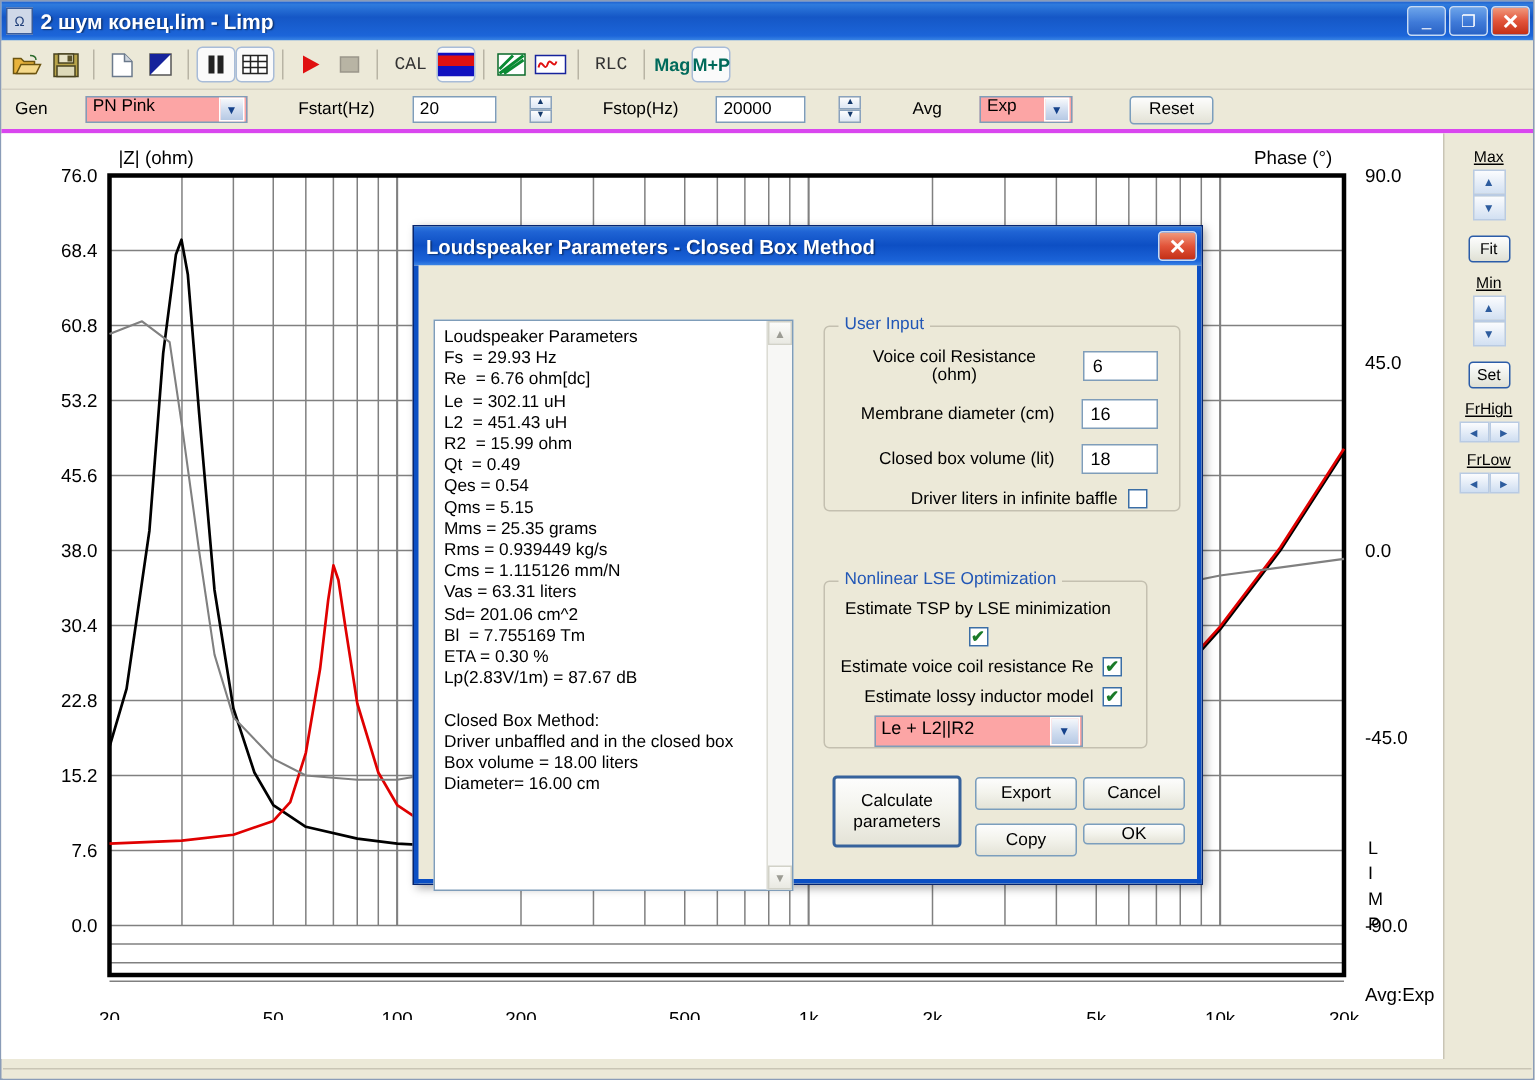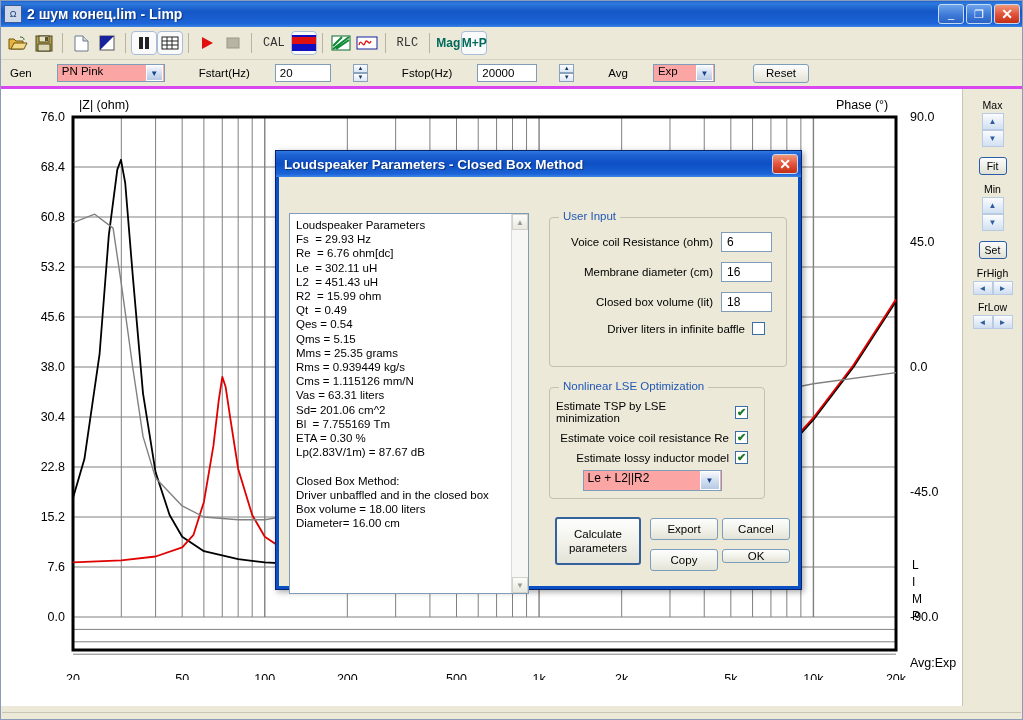--- a/index.html
+++ b/index.html
@@ -63,21 +63,21 @@
      background:linear-gradient(to bottom,#fdfdfd,#f1f1ea 48%,#e3e2d6);
      font-size:11.5px;color:#000;display:flex;align-items:center;justify-content:center;
      padding:0 12px;box-sizing:border-box;}
 
   
   #plotwrap{position:relative;height:calc(720px - 26px - 19px - 32px - 26px);background:#fff;}
   #plotarea{position:absolute;left:0;top:0;right:60px;bottom:0;background:#fff;}
   #sidepanel{position:absolute;right:0;top:0;width:60px;bottom:0;background:#ece9d8;
      border-left:1px solid #c9c5b5;display:flex;flex-direction:column;align-items:center;
      padding-top:8px;box-sizing:border-box;}
-  .sp-lbl{font-size:10.5px;color:#000;margin:2px 0 2px;}
+  .sp-lbl{font-size:10.5px;color:#000;margin:2px 0 2px;text-decoration:underline;}
   .sp-spin{width:22px;height:34px;display:flex;flex-direction:column;margin-bottom:4px;}
   .sp-spin div{flex:1;border:1px solid #b9cbe3;background:linear-gradient(to bottom,#fbfcfe,#d2e0f2);
     display:flex;align-items:center;justify-content:center;font-size:8px;color:#2d5c9e;box-sizing:border-box;}
   .sp-btn{width:28px;height:18px;border:1px solid #2b5ca8;border-radius:3px;
     background:linear-gradient(to bottom,#fdfdfd,#eef0ea 50%,#e0e0d4);
     font-size:10.5px;display:flex;align-items:center;justify-content:center;margin:6px 0;
     box-sizing:border-box;color:#000;}
   .sp-arrows{width:40px;height:14px;display:flex;margin-bottom:4px;}
   .sp-arrows div{flex:1;border:1px solid #b9cbe3;background:linear-gradient(to bottom,#fbfcfe,#cfdef1);
     display:flex;align-items:center;justify-content:center;font-size:8px;color:#2d5c9e;box-sizing:border-box;}
@@ -101,21 +101,21 @@
   .listbox .ltext{flex:1;padding:4px 0 0 6px;font-size:11.5px;line-height:14.2px;
      color:#000;white-space:pre;overflow:hidden;font-family:"Liberation Sans",sans-serif;}
   .vsb{width:16px;background:#f7f7f5;border-left:1px solid #dcdcd4;
      display:flex;flex-direction:column;justify-content:space-between;}
   .vsb div{height:16px;background:linear-gradient(to bottom,#fcfcfa,#e9e9e2);
      border:1px solid #d2d2c8;display:flex;align-items:center;justify-content:center;
      font-size:8px;color:#9c9c94;box-sizing:border-box;}
   .grp{position:absolute;border:1px solid #c4c0b0;border-radius:4px;box-sizing:border-box;}
   .grp > .gtitle{position:absolute;top:-8px;left:9px;background:#ece9d8;padding:0 4px;
      font-size:11.5px;color:#2257b6;}
-  .frow{display:flex;align-items:center;justify-content:flex-end;gap:8px;margin-bottom:10px;}
+  .frow{display:flex;align-items:center;justify-content:flex-end;gap:18px;margin-bottom:10px;}
   .frow .flabel{font-size:11.5px;color:#000;}
   .fin{width:51px;height:20px;border:1px solid #7f9db9;background:#fff;
      font-size:12px;color:#000;display:flex;align-items:center;padding:0 5px;box-sizing:border-box;}
   .cb{width:13px;height:13px;border:1px solid #3b6ea5;background:#fff;box-sizing:border-box;
      display:flex;align-items:center;justify-content:center;font-size:11px;color:#1a7a28;font-weight:bold;}
   .dbtn{border:1px solid #7b9ebd;border-radius:3px;
      background:linear-gradient(to bottom,#fdfdfd,#f3f3ec 48%,#e4e3d7);
      font-size:11.5px;color:#000;display:flex;align-items:center;justify-content:center;
      text-align:center;box-sizing:border-box;}
   .dbtn.def{border:2px solid #36629c;}
@@ -389,21 +389,21 @@
 Closed Box Method:
 Driver unbaffled and in the closed box
 Box volume = 18.00 liters
 Diameter= 16.00 cm</div>
         <div class="vsb">
           <div>▲</div>
           <div>▼</div>
         </div>
       </div>
 
-      <div class="grp" style="left:270px;top:40px;width:238px;height:150px;padding:14px 14px 0 18px;text-align:center;">
+      <div class="grp" style="left:270px;top:40px;width:238px;height:124px;padding:14px 14px 0 18px;text-align:center;">
         <div class="gtitle">User Input</div>
         <div class="frow">
           <div class="flabel">Voice coil Resistance (ohm)</div>
           <div class="fin">6</div>
         </div>
         <div class="frow">
           <div class="flabel">Membrane diameter (cm)</div>
           <div class="fin">16</div>
         </div>
         <div class="frow">
@@ -411,21 +411,21 @@
           <div class="fin">18</div>
         </div>
         <div class="frow" style="gap:7px;margin-right:7px;">
           <div class="flabel">Driver liters in infinite baffle</div>
           <div class="cb"></div>
         </div>
       </div>
 
       <div class="grp" style="left:270px;top:210px;width:216px;height:112px;padding:12px 16px 0 6px;">
         <div class="gtitle">Nonlinear LSE Optimization</div>
-        <div class="frow" style="gap:6px;margin-bottom:7px;">
+        <div class="frow" style="gap:6px;margin-bottom:7px;flex-direction:column;">
           <div class="flabel">Estimate TSP by LSE minimization</div>
           <div class="cb">✔</div>
         </div>
         <div class="frow" style="gap:6px;margin-bottom:7px;">
           <div class="flabel">Estimate voice coil resistance Re</div>
           <div class="cb">✔</div>
         </div>
         <div class="frow" style="gap:6px;margin-bottom:6px;">
           <div class="flabel">Estimate lossy inductor model</div>
           <div class="cb">✔</div>

